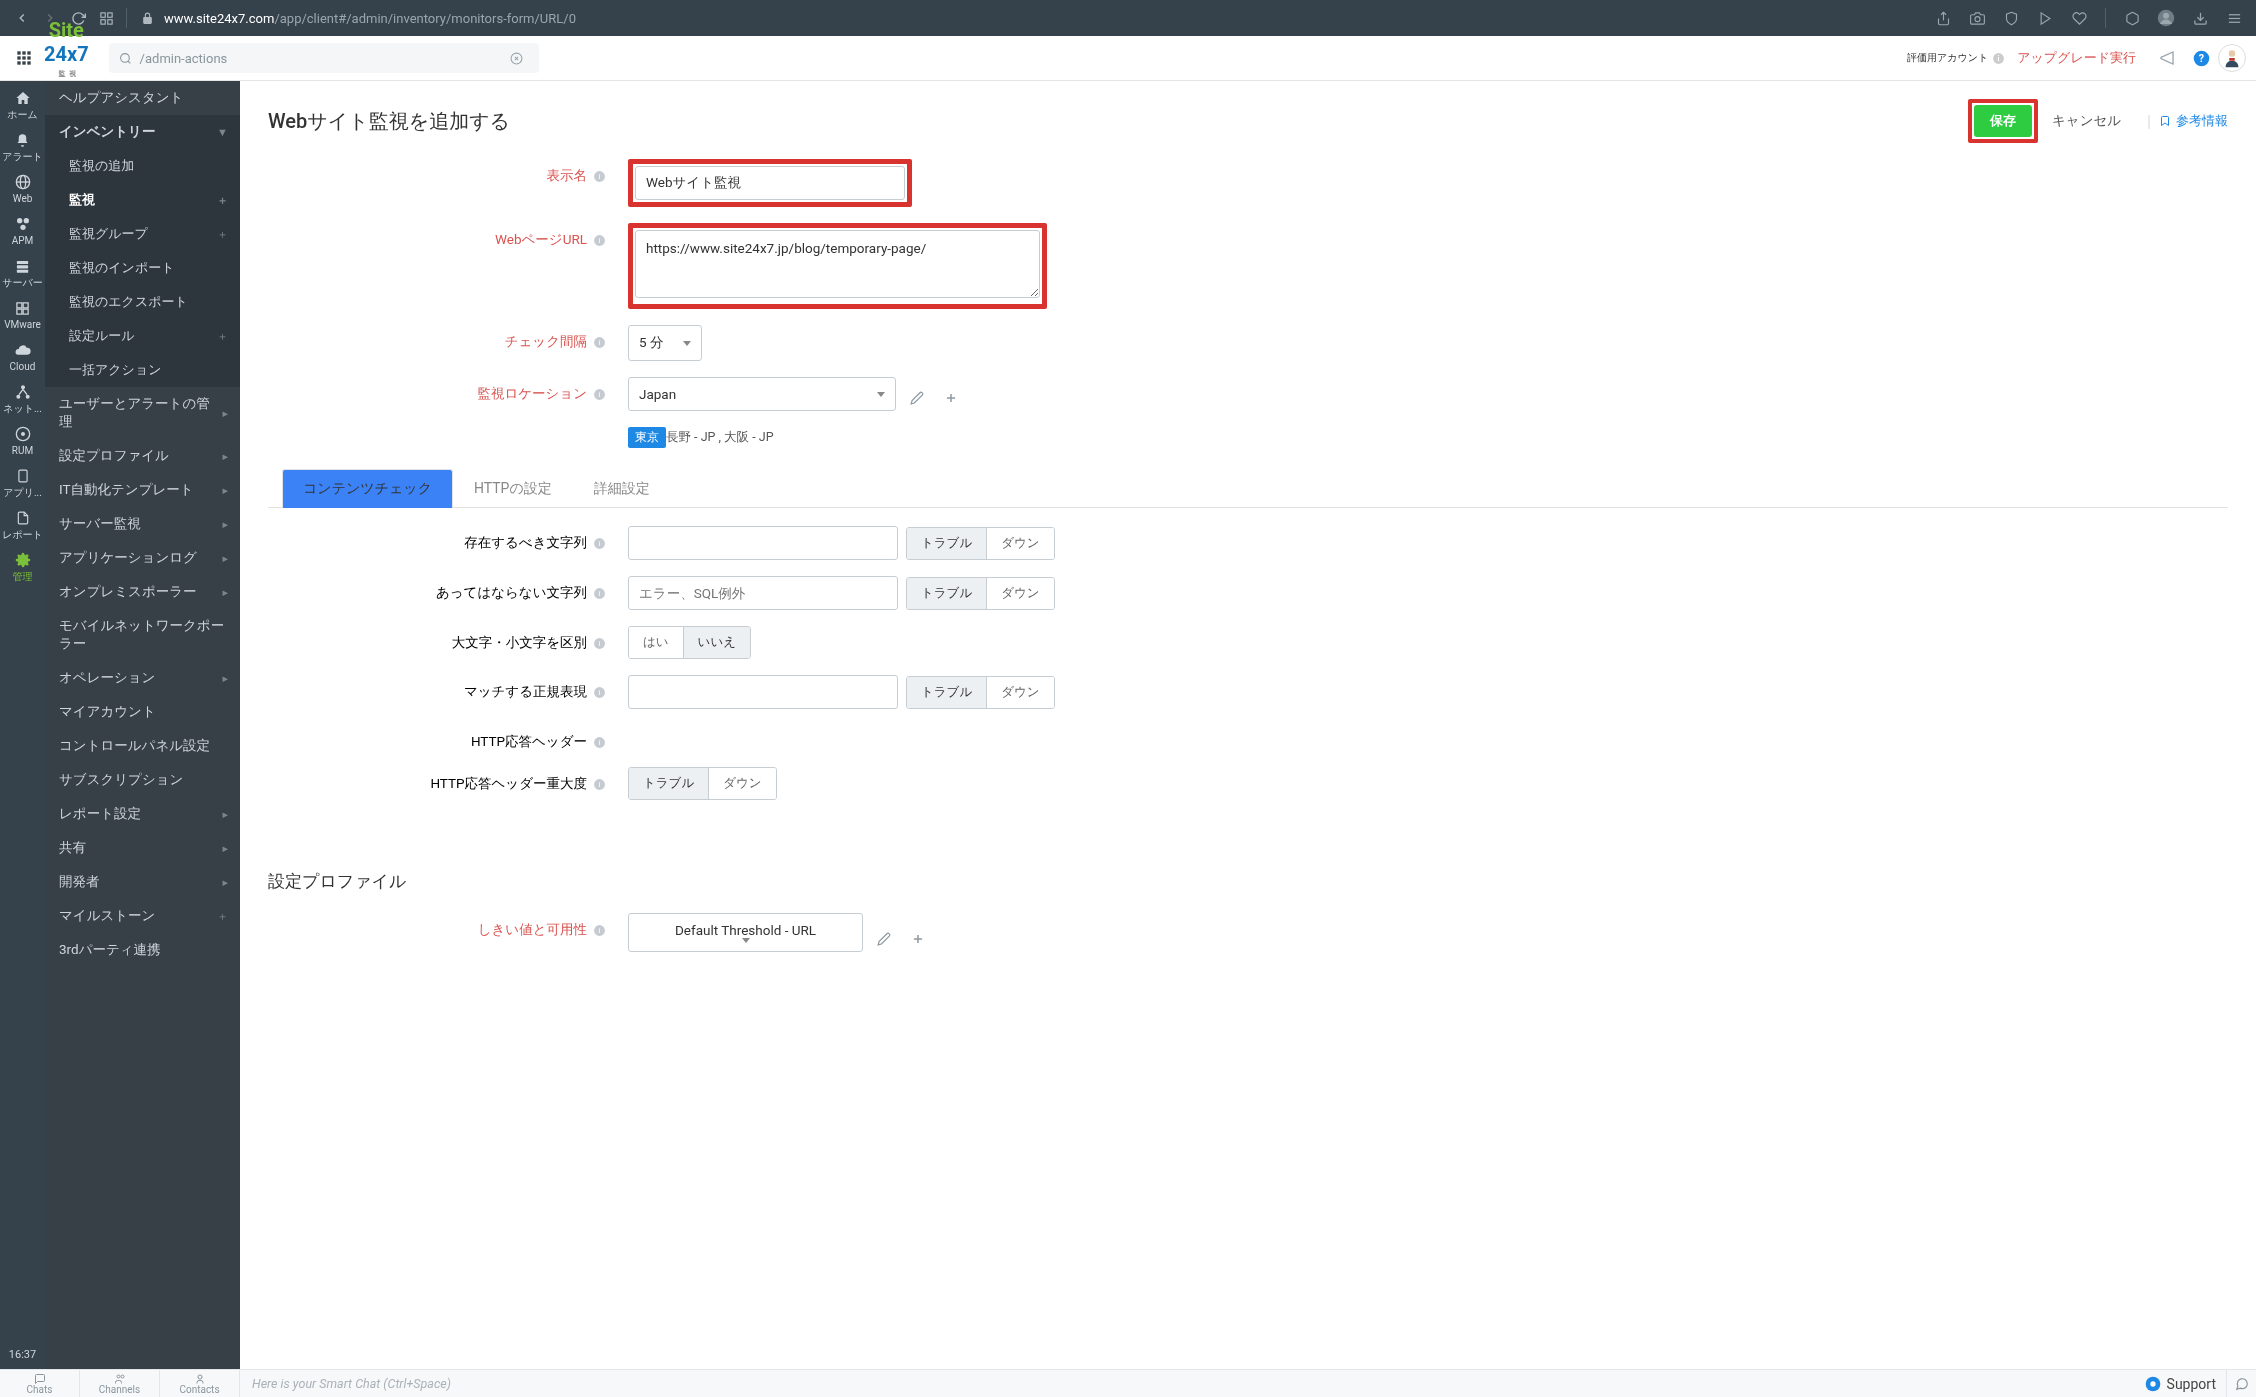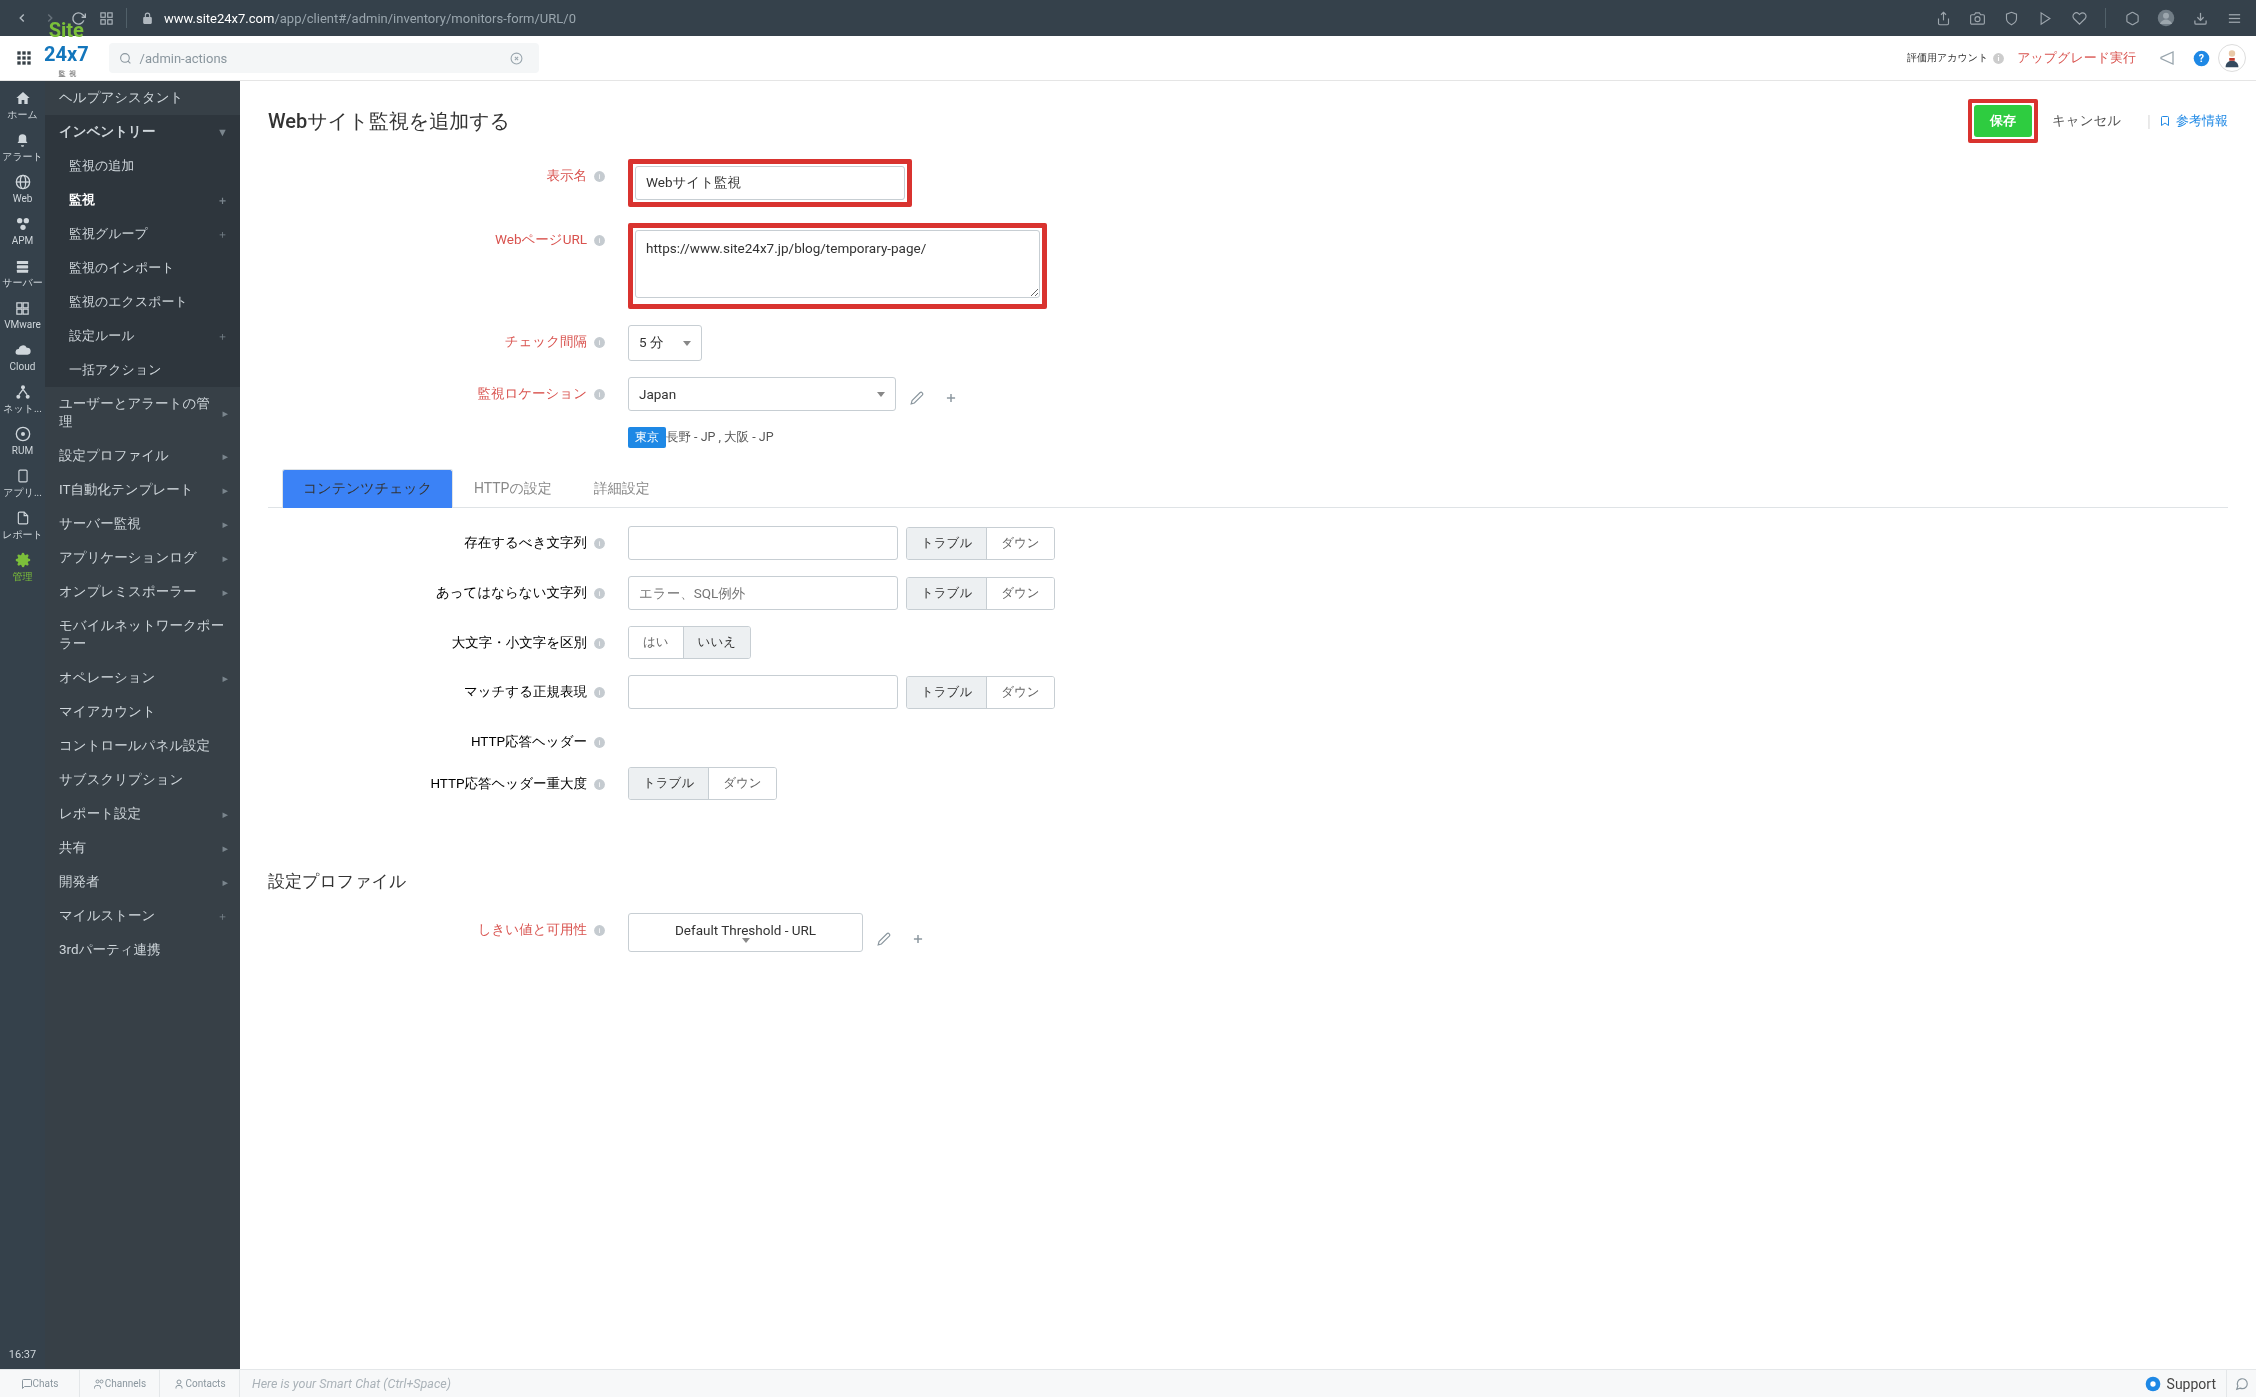--- a/index.html
+++ b/index.html
@@ -93,21 +93,21 @@
 .pill-group .pill.active { background: #edf0f2; color:#333; }
 .pill-group .pill + .pill { border-left: 1px solid #c7ced3; }
 
 .txt-input-md { width: 270px; }
 .txt-input-sm { width: 132px; }
 
 .section-title { font-size: 17px; color: #333; margin: 24px 0 14px 28px; font-weight: 500; }
 
 
 .footer-bar { height: 28px; background: #f7f8f9; border-top: 1px solid #e4e7e9; display: flex; align-items: center; font-size: 12px; color: #8a969e; }
-.footer-bar .ft-item { width: 80px; display:flex; flex-direction:row; align-items:center; justify-content:center; font-size:10px; color:#8a969e; border-right:1px solid #e4e7e9; height:100%; cursor:pointer; }
+.footer-bar .ft-item { width: 80px; display:flex; flex-direction:column; align-items:center; justify-content:center; font-size:10px; color:#8a969e; border-right:1px solid #e4e7e9; height:100%; cursor:pointer; }
 .footer-bar .ft-label { line-height:10px; }
 .footer-bar .smart-hint { flex:1; padding-left: 12px; font-style: italic; color:#aab2b8; font-size:12.5px; }
 .footer-bar .support { display:flex; align-items:center; gap:6px; color:#444; font-size:14px; padding-right:10px; cursor:pointer; }
 .footer-bar .support .supp-ico { color:#1e88e5; }
 .footer-bar .msg-ico { width:30px; display:flex; justify-content:center; color:#8a969e; border-left:1px solid #e4e7e9; height:100%; align-items:center; }
 
 svg { display: block; }
 .caret-down { width:0; height:0; border-left:4px solid transparent; border-right:4px solid transparent; border-top:5px solid #888; }
 </style>
 </head>

